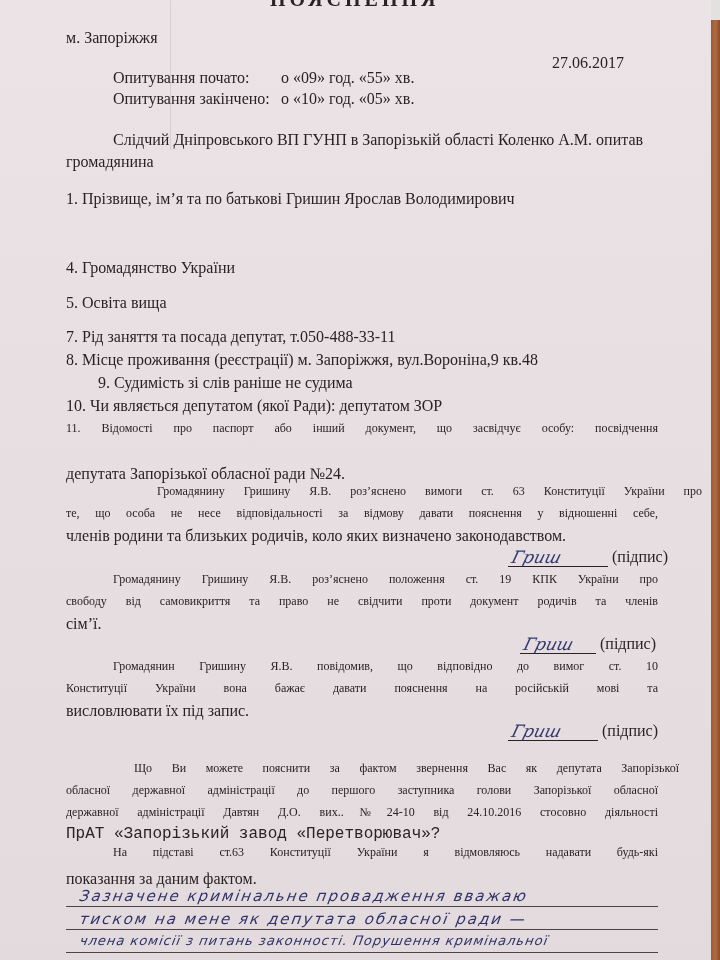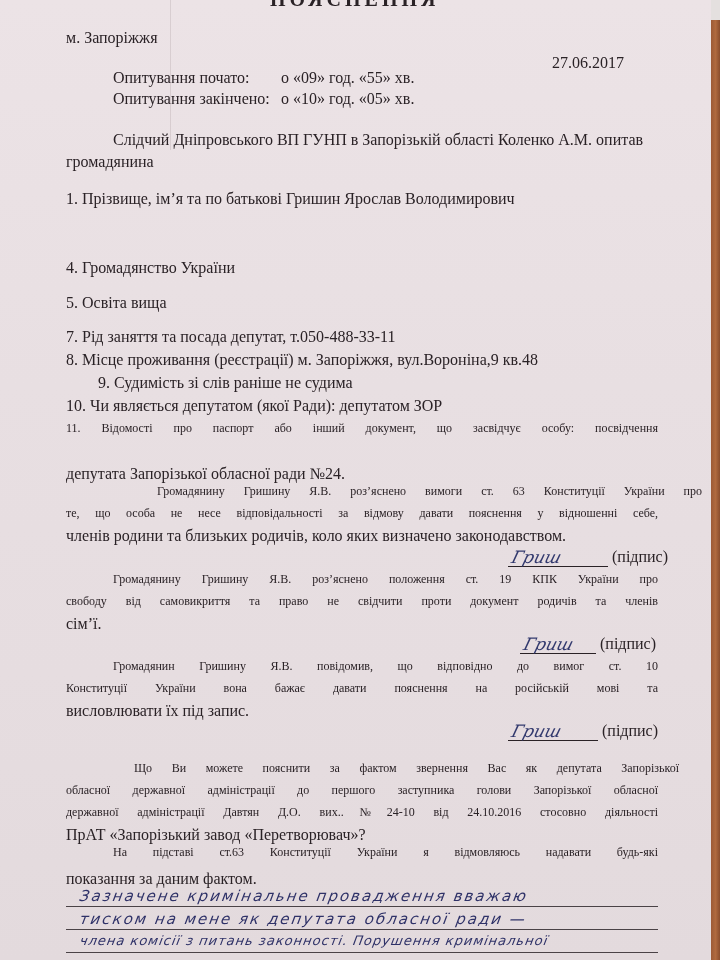--- a/index.html
+++ b/index.html
@@ -97,21 +97,21 @@
   <div class="para just" style="left:66px; top:678px; width:592px;">Конституції України вона бажає давати пояснення на російській мові та</div>
   <div class="abs t" style="left:66px; top:700px;">висловлювати їх під запис.</div>
   <div class="abs t" style="left:508px; top:720px;">
     <span class="sig-line" style="width:90px;"><span class="scr">Гриш</span></span>
     <span>(підпис)</span>
   </div>
 
   <div class="para just" style="left:113px; top:758px; width:545px;margin-left:21px;">Що Ви можете пояснити за фактом звернення Вас як депутата Запорізької</div>
   <div class="para just" style="left:66px; top:780px; width:592px;">обласної державної адміністрації до першого заступника голови Запорізької обласної</div>
   <div class="para just" style="left:66px; top:802px; width:592px;">державної адміністрації Давтян Д.О. вих..№24-10 від 24.10.2016 стосовно діяльності</div>
-  <div class="abs t" style="left:66px; top:824px;">ПрАТ «Запорізький завод «Перетворювач»?</div>
+  <div class="abs t" style="left:66px; top:824px;font-family:Liberation Mono, monospace;">ПрАТ «Запорізький завод «Перетворювач»?</div>
 
   <div class="para just" style="left:113px; top:842px; width:545px;">На підставі ст.63 Конституції України я відмовляюсь надавати будь-які</div>
   <div class="abs t" style="left:66px; top:868px;">показання за даним фактом.</div>
 
   <div class="ruled" style="top:906px;"></div>
   <div class="ruled" style="top:929px;"></div>
   <div class="ruled" style="top:952px;"></div>
 
   <div class="hw" style="left:80px; top:887px;">Зазначене кримінальне провадження вважаю</div>
   <div class="hw" style="left:80px; top:910px;">тиском на мене як депутата обласної ради —</div>

